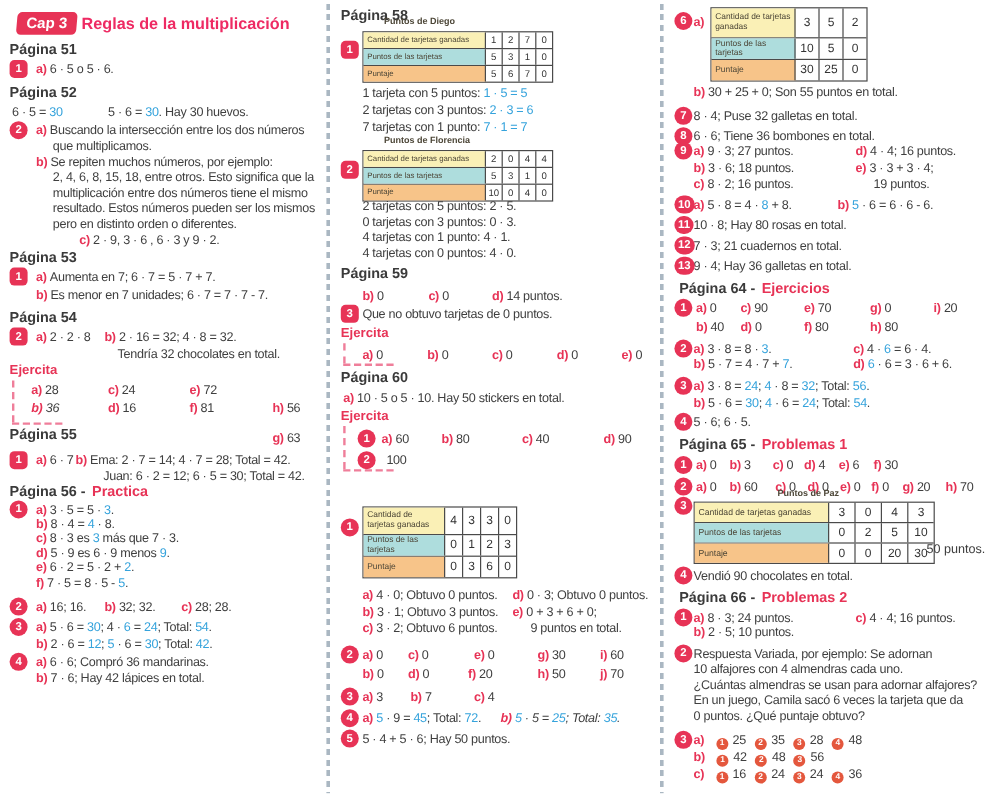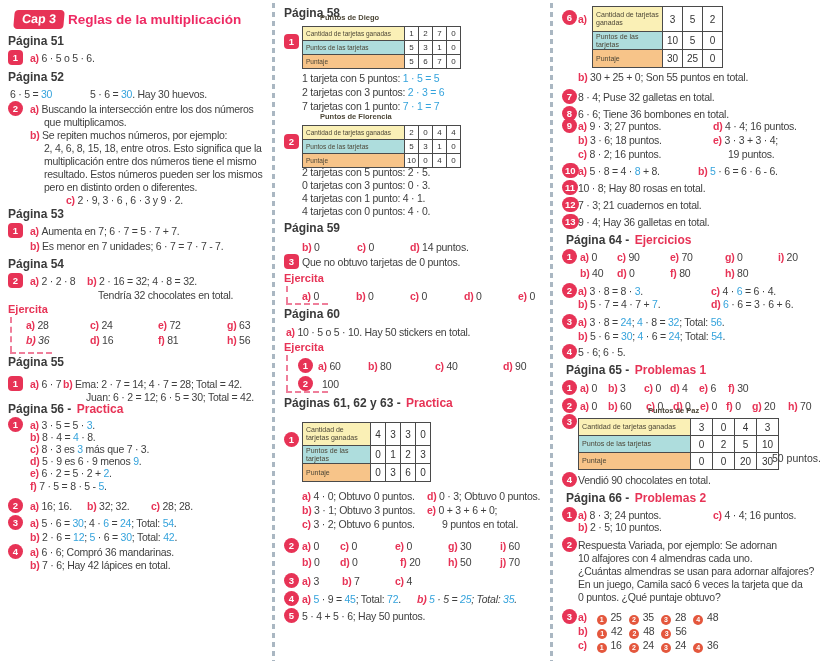--- a/index.html
+++ b/index.html
@@ -105,21 +105,21 @@
     <div class="line" style="top: 289px; left: 22px;">
       <span class="cell" style="left: 68px;"><span class="tx">Tendría 32 chocolates en total.</span></span>
     </div>
     <div class="ejlab" style="top: 303px; left: 0px;">Ejercita</div>
     <div class="ejv" style="top: 317px; left: 2px; height: 35px;"></div>
     <div class="ejh" style="top: 352px; left: 2px;"></div>
     <div class="line" style="top: 319px; left: 18px;">
       <span class="cell" style="left: 0px;"><span class="lab">a) </span><span class="tx">28</span></span>
       <span class="cell" style="left: 64px;"><span class="lab">c) </span><span class="tx">24</span></span>
       <span class="cell" style="left: 132px;"><span class="lab">e) </span><span class="tx">72</span></span>
-      <span class="cell" style="left: 201px;"><span class="lab">g) </span><span class="tx">63</span></span>
+      <span class="cell" style="left: 201px; margin-top: 40px;"><span class="lab">g) </span><span class="tx">63</span></span>
     </div>
     <div class="line" style="top: 334px; left: 18px;">
       <span class="cell" style="left: 0px; font-style: italic;"><span class="lab">b) </span><span class="tx">36</span></span>
       <span class="cell" style="left: 64px;"><span class="lab">d) </span><span class="tx">16</span></span>
       <span class="cell" style="left: 132px;"><span class="lab">f) </span><span class="tx">81</span></span>
       <span class="cell" style="left: 201px;"><span class="lab">h) </span><span class="tx">56</span></span>
     </div>
     <div class="ph" style="top: 355px; left: 0px;"><span>Página 55</span></div>
     <div class="badge bsq" style="top: 376px; left: 0px;">1</div>
     <div class="line" style="top: 378px; left: 22px;">
@@ -274,21 +274,20 @@
     <div class="line" style="top: 360px; left: 34px;">
       <span class="cell" style="left: 0px;"><span class="lab">a) </span><span class="tx">60</span></span>
       <span class="cell" style="left: 50px;"><span class="lab">b) </span><span class="tx">80</span></span>
       <span class="cell" style="left: 117px;"><span class="lab">c) </span><span class="tx">40</span></span>
       <span class="cell" style="left: 185px;"><span class="lab">d) </span><span class="tx">90</span></span>
     </div>
     <div class="badge bci" style="top: 376px; left: 14px;">2</div>
     <div class="line" style="top: 378px; left: 34px;">
       <span class="cell" style="left: 4px;"><span class="tx">100</span></span>
     </div>
-    <div class="ph" style="top: 396px; left: 0px;"><span>Páginas 61, 62 y 63 - </span><span class="phs">Practica</span></div>
     <div class="badge bci" style="top: 432px; left: 0px;">1</div>
     <div class="tbl" style="top: 422px; left: 18px;">
       <div class="trow" style="height: 22px;">
         <div class="tlab bgy" style="width: 68px; font-size: 7px;">Cantidad de tarjetas ganadas</div>
         <div class="tcell" style="width: 14px; font-size: 10px;">4</div>
         <div class="tcell" style="width: 14px; font-size: 10px;">3</div>
         <div class="tcell" style="width: 14px; font-size: 10px;">3</div>
         <div class="tcell" style="width: 14px; font-size: 10px;">0</div>
       </div>
       <div class="trow" style="height: 17px;">
@@ -322,21 +321,21 @@
     <div class="line" style="top: 540px; left: 18px;">
       <span class="cell" style="left: 0px;"><span class="lab">a) </span><span class="tx">0</span></span>
       <span class="cell" style="left: 38px;"><span class="lab">c) </span><span class="tx">0</span></span>
       <span class="cell" style="left: 93px;"><span class="lab">e) </span><span class="tx">0</span></span>
       <span class="cell" style="left: 146px;"><span class="lab">g) </span><span class="tx">30</span></span>
       <span class="cell" style="left: 198px;"><span class="lab">i) </span><span class="tx">60</span></span>
     </div>
     <div class="line" style="top: 556px; left: 18px;">
       <span class="cell" style="left: 0px;"><span class="lab">b) </span><span class="tx">0</span></span>
       <span class="cell" style="left: 38px;"><span class="lab">d) </span><span class="tx">0</span></span>
-      <span class="cell" style="left: 98px;"><span class="lab">f) </span><span class="tx">20</span></span>
+      <span class="cell" style="left: 88px;"><span class="lab">f) </span><span class="tx">20</span></span>
       <span class="cell" style="left: 146px;"><span class="lab">h) </span><span class="tx">50</span></span>
       <span class="cell" style="left: 198px;"><span class="lab">j) </span><span class="tx">70</span></span>
     </div>
     <div class="badge bci" style="top: 573px; left: 0px;">3</div>
     <div class="line" style="top: 575px; left: 18px;">
       <span class="cell" style="left: 0px;"><span class="lab">a) </span><span class="tx">3</span></span>
       <span class="cell" style="left: 40px;"><span class="lab">b) </span><span class="tx">7</span></span>
       <span class="cell" style="left: 93px;"><span class="lab">c) </span><span class="tx">4</span></span>
     </div>
     <div class="badge bci" style="top: 591px; left: 0px;">4</div>

